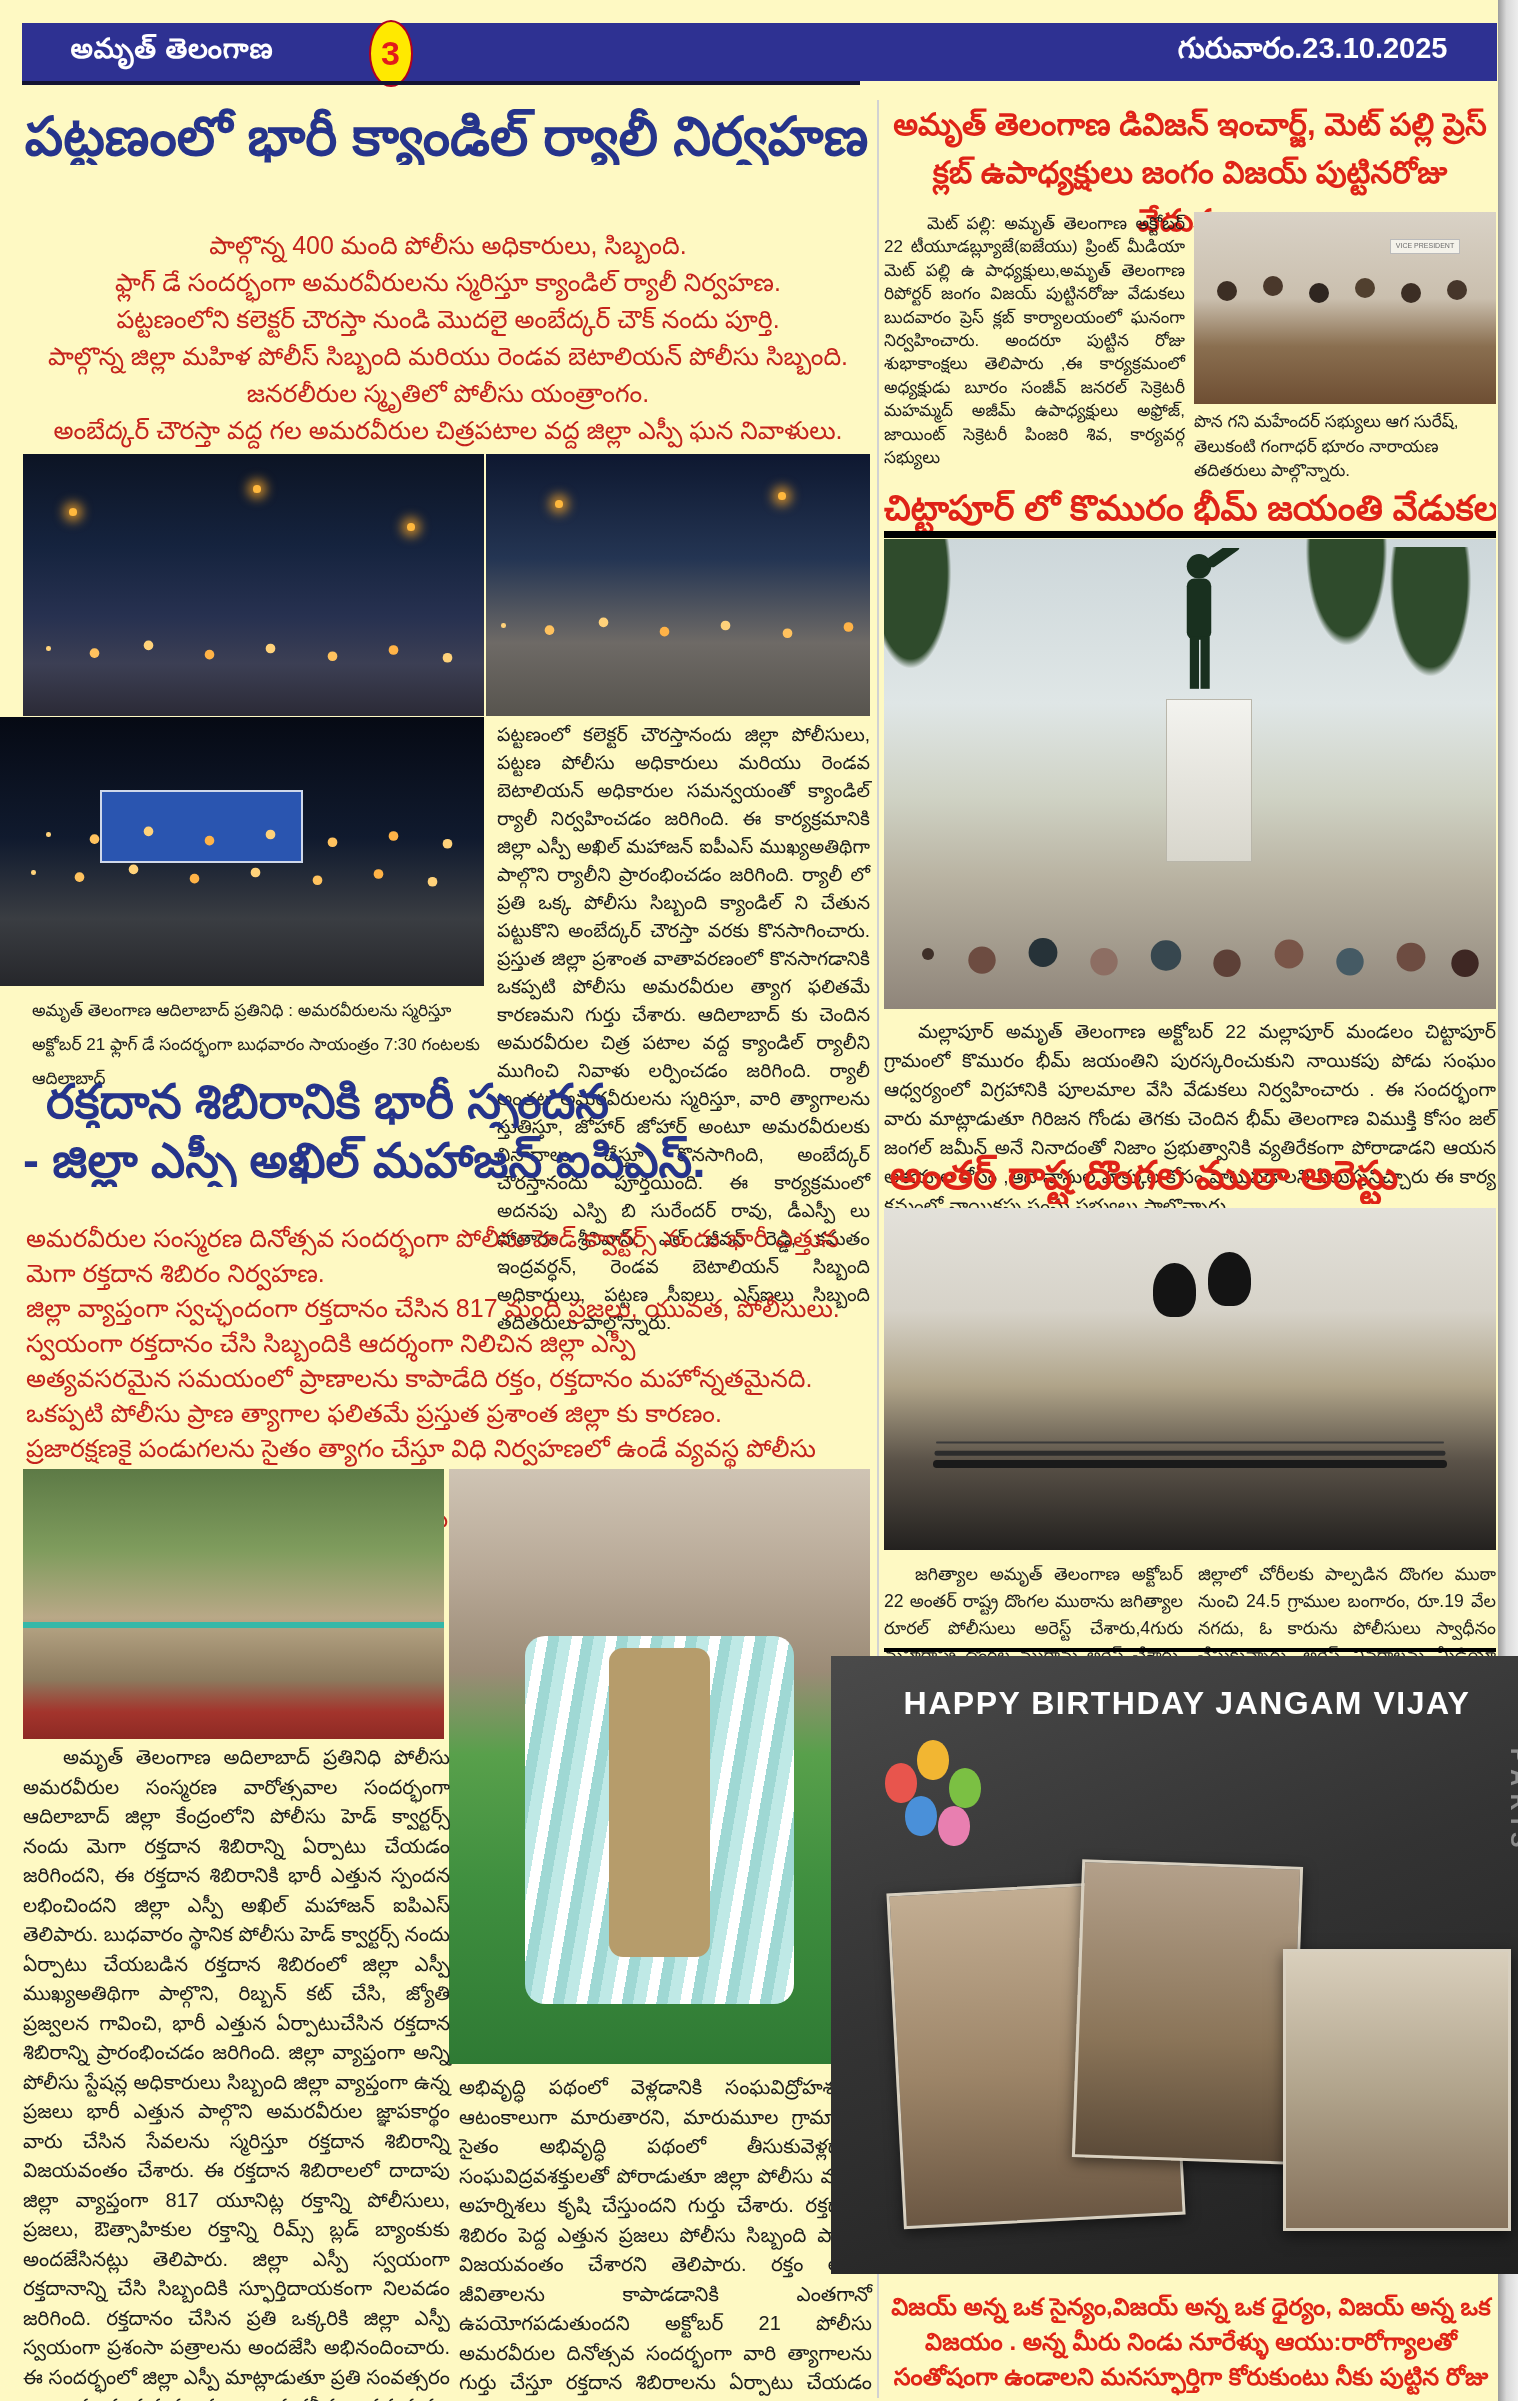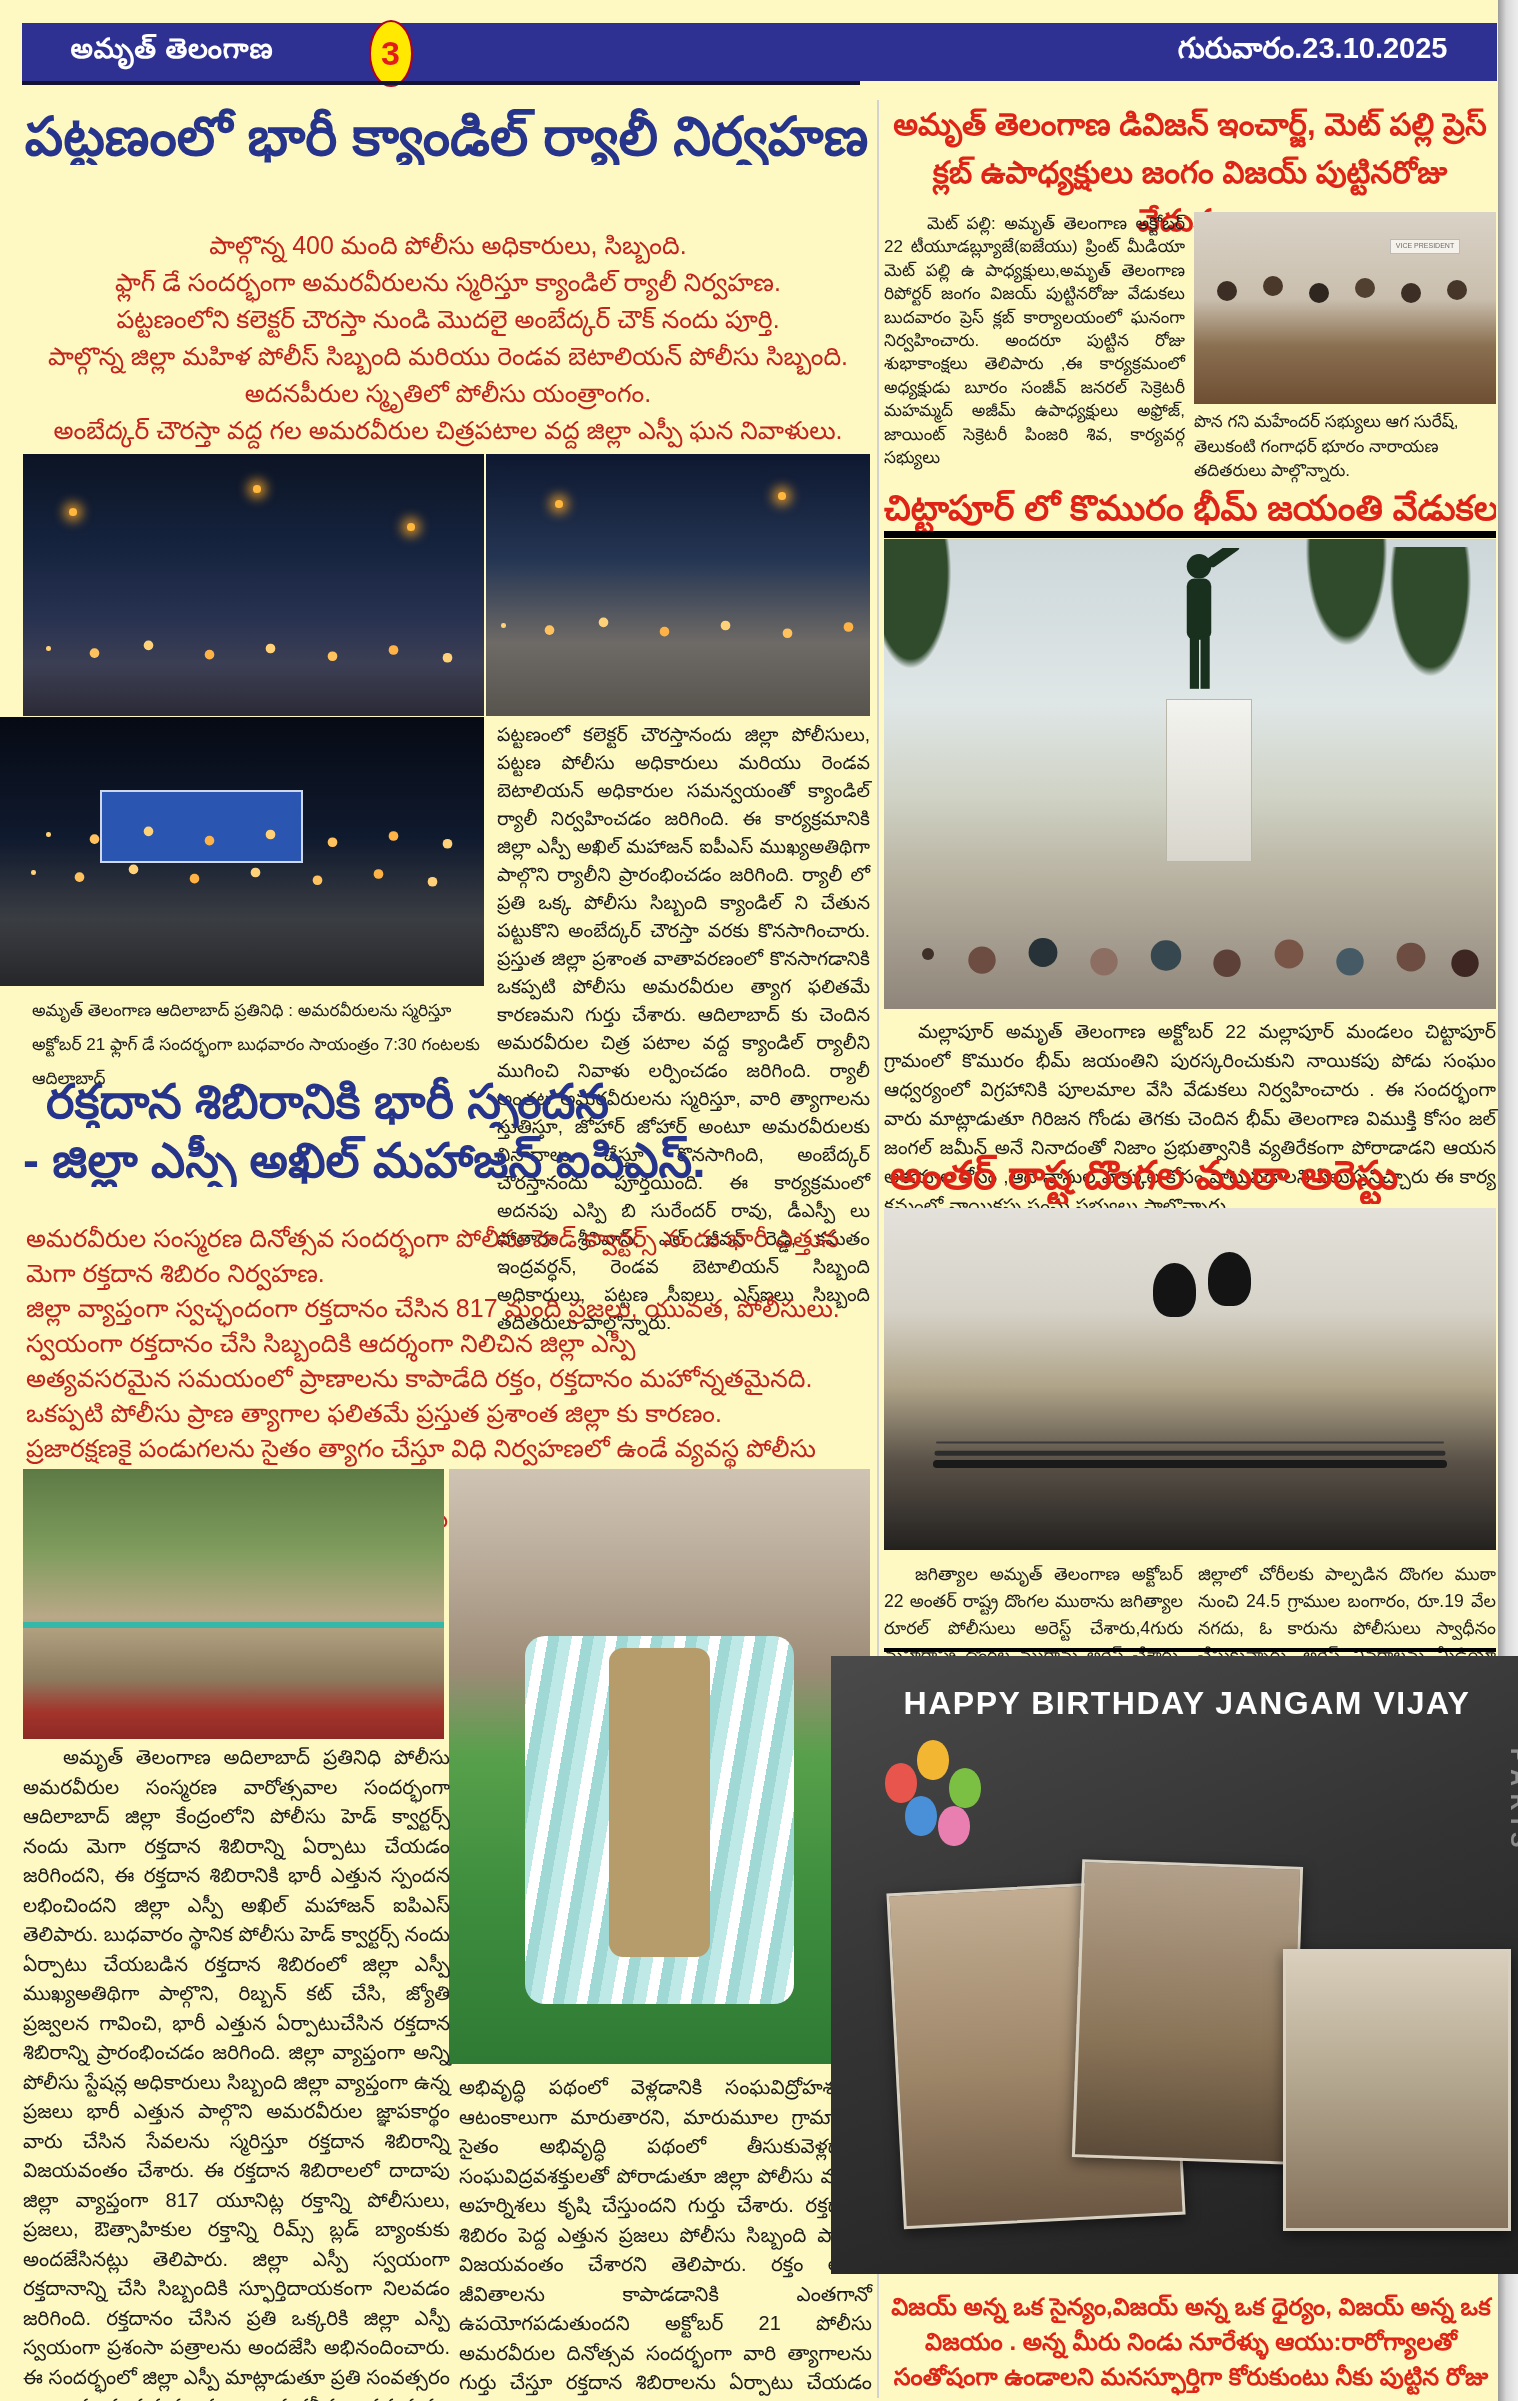--- a/index.html
+++ b/index.html
@@ -92,21 +92,21 @@
   <div class="col-rule"></div>
   <div class="edge-strip"></div>
 
   <div class="abs h-blue nowrap" style="left:23px;top:107px;width:847px;font-size:54px;text-align:center;">పట్టణంలో భారీ క్యాండిల్ ర్యాలీ నిర్వహణ</div>
 
   <div class="abs pts pts1" style="left:26px;top:227px;width:844px;text-align:center;">
     <div class="pt">పాల్గొన్న 400 మంది పోలీసు అధికారులు, సిబ్బంది.</div>
     <div class="pt">ఫ్లాగ్ డే సందర్భంగా అమరవీరులను స్మరిస్తూ క్యాండిల్ ర్యాలీ నిర్వహణ.</div>
     <div class="pt">పట్టణంలోని కలెక్టర్ చౌరస్తా నుండి మొదలై అంబేద్కర్ చౌక్ నందు పూర్తి.</div>
     <div class="pt">పాల్గొన్న జిల్లా మహిళ పోలీస్ సిబ్బంది మరియు రెండవ బెటాలియన్ పోలీసు సిబ్బంది.</div>
-    <div class="pt">అదనపీరుల స్మృతిలో పోలీసు యంత్రాంగం.</div>
+    <div class="pt">జనరలీరుల స్మృతిలో పోలీసు యంత్రాంగం.</div>
     <div class="pt">అంబేద్కర్ చౌరస్తా వద్ద గల అమరవీరుల చిత్రపటాల వద్ద జిల్లా ఎస్పీ ఘన నివాళులు.</div>
   </div>
 
   <div class="photo ph-night1" style="left:23px;top:454px;width:461px;height:262px;">
     <div class="glow" style="left:46px;top:54px;"></div>
     <div class="glow" style="left:230px;top:31px;"></div>
     <div class="glow" style="left:384px;top:69px;"></div>
     <div class="candles" style="left:23px;top:192px;"></div>
   </div>
   <div class="photo ph-night2" style="left:486px;top:454px;width:384px;height:262px;">

